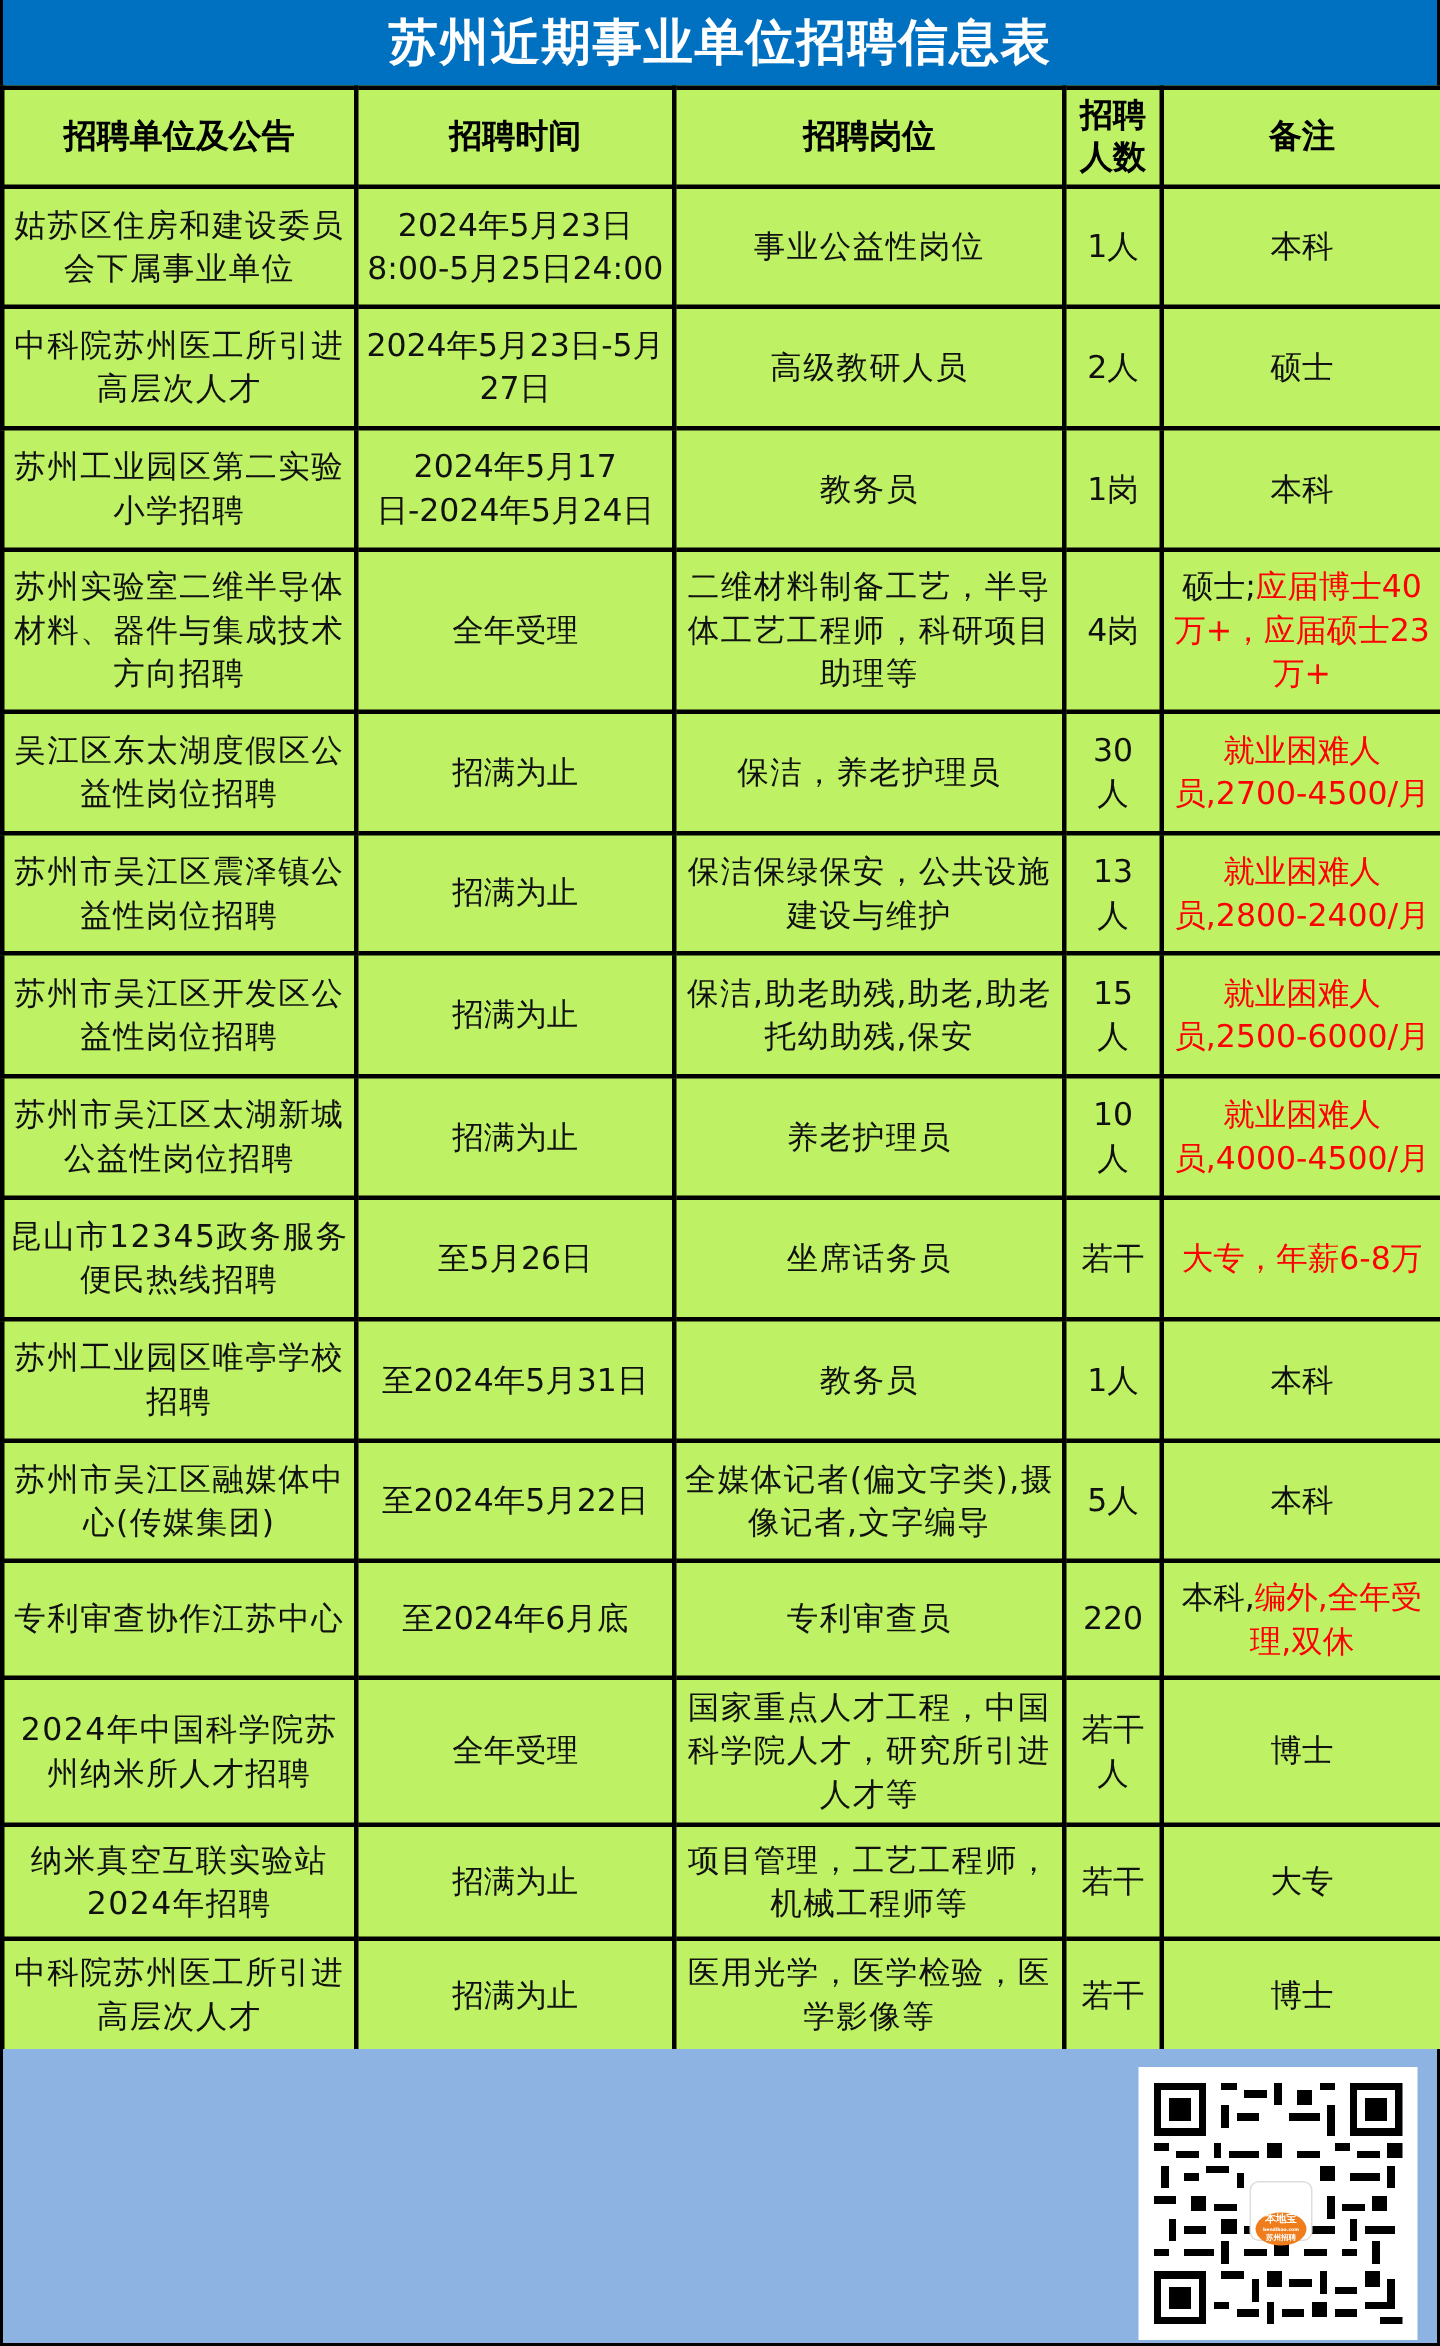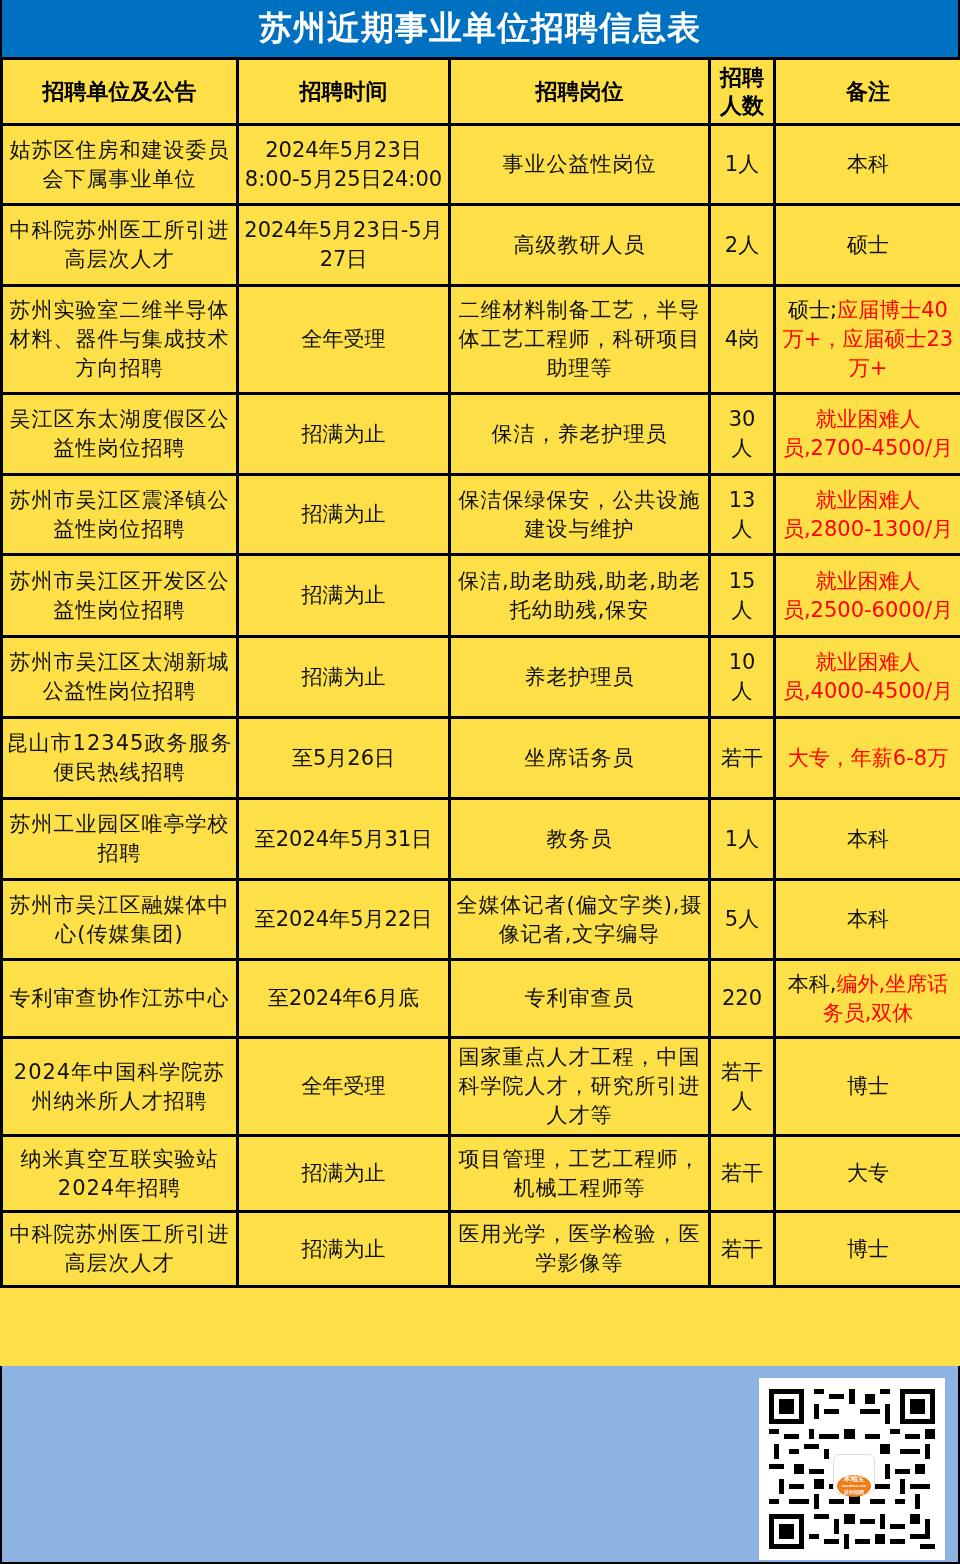--- a/index.html
+++ b/index.html
@@ -1,17 +1,17 @@
 <!DOCTYPE html>
 <html><head>
 <meta charset="utf-8">
 <style>
   html, body { margin: 0; padding: 0; background: #ffffff; }
   body { width: 960px; height: 1564px; overflow: hidden; font-family: "DejaVu Sans", "Liberation Sans", sans-serif; }
-  .page { position: relative; width: 960px; height: 1564px; background: #fde047; }
+  .page { position: relative; width: 960px; height: 1564px; background: #bef264; }
   .title-bar {
     position: absolute; left: 0; top: 0; width: 960px; height: 57px;
     background: #0070c0; color: #ffffff;
     display: flex; align-items: center; justify-content: center;
     font-size: 33px; font-weight: bold; letter-spacing: 1px;
     border-left: 2px solid #000; border-right: 2px solid #000; box-sizing: border-box;
   }
   table.grid {
     position: absolute; left: 0; top: 57px; width: 960px;
     border-collapse: collapse; table-layout: fixed;
@@ -86,40 +86,47 @@
           <td class="num"><span>1人</span></td>
           <td class="note"><span class="black">本科</span></td>
         </tr>
         <tr style="height: 81px;">
           <td class="unit">中科院苏州医工所引进高层次人才</td>
           <td class="time">2024年5月23日-5月27日</td>
           <td class="pos">高级教研人员</td>
           <td class="num"><span>2人</span></td>
           <td class="note"><span class="black">硕士</span></td>
         </tr>
+        <tr style="height: 81px;">
+          <td class="unit">苏州工业园区第二实验小学招聘</td>
+          <td class="time">2024年5月17日-2024年5月24日</td>
+          <td class="pos red">教务员</td>
+          <td class="num"><span>1岗</span></td>
+          <td class="note"><span class="black">本科</span></td>
+        </tr>
         <tr style="height: 108px;">
           <td class="unit">苏州实验室二维半导体材料、器件与集成技术方向招聘</td>
           <td class="time">全年受理</td>
           <td class="pos">二维材料制备工艺，半导体工艺工程师，科研项目助理等</td>
           <td class="num"><span>4岗</span></td>
           <td class="note"><span class="black">硕士;</span><span class="red">应届博士40万+，应届硕士23万+</span></td>
         </tr>
         <tr style="height: 81px;">
           <td class="unit">吴江区东太湖度假区公益性岗位招聘</td>
           <td class="time">招满为止</td>
           <td class="pos">保洁，养老护理员</td>
           <td class="num"><span style="display: inline-block; width: 2.2em; word-break: break-all;">30人</span></td>
           <td class="note"><span class="red">就业困难人员,2700-4500/月</span></td>
         </tr>
         <tr style="height: 80px;">
           <td class="unit">苏州市吴江区震泽镇公益性岗位招聘</td>
           <td class="time">招满为止</td>
           <td class="pos">保洁保绿保安，公共设施建设与维护</td>
           <td class="num"><span style="display: inline-block; width: 2.2em; word-break: break-all;">13人</span></td>
-          <td class="note"><span class="red">就业困难人员,2800-1300/月</span></td>
+          <td class="note"><span class="red">就业困难人员,2800-2400/月</span></td>
         </tr>
         <tr style="height: 82px; margin-top: 21px;">
           <td class="unit">苏州市吴江区开发区公益性岗位招聘</td>
           <td class="time">招满为止</td>
           <td class="pos">保洁,助老助残,助老,助老托幼助残,保安</td>
           <td class="num"><span style="display: inline-block; width: 2.2em; word-break: break-all;">15人</span></td>
           <td class="note"><span class="red">就业困难人员,2500-6000/月</span></td>
         </tr>
         <tr style="height: 81px;">
           <td class="unit">苏州市吴江区太湖新城公益性岗位招聘</td>
@@ -147,21 +154,21 @@
           <td class="time">至2024年5月22日</td>
           <td class="pos">全媒体记者(偏文字类),摄像记者,文字编导</td>
           <td class="num"><span>5人</span></td>
           <td class="note"><span class="black">本科</span></td>
         </tr>
         <tr style="height: 78px;">
           <td class="unit">专利审查协作江苏中心</td>
           <td class="time">至2024年6月底</td>
           <td class="pos">专利审查员</td>
           <td class="num"><span style="display: inline-block; width: 2.2em; word-break: break-all;">220</span></td>
-          <td class="note"><span class="black">本科,</span><span class="red">编外,坐席话务员,双休</span></td>
+          <td class="note"><span class="black">本科,</span><span class="red">编外,全年受理,双休</span></td>
         </tr>
         <tr style="height: 98px;">
           <td class="unit">2024年中国科学院苏州纳米所人才招聘</td>
           <td class="time">全年受理</td>
           <td class="pos">国家重点人才工程，中国科学院人才，研究所引进人才等</td>
           <td class="num"><span style="display: inline-block; width: 2.2em; word-break: break-all;">若干人</span></td>
           <td class="note"><span class="black">博士</span></td>
         </tr>
         <tr style="height: 76px;">
           <td class="unit">纳米真空互联实验站2024年招聘</td>

